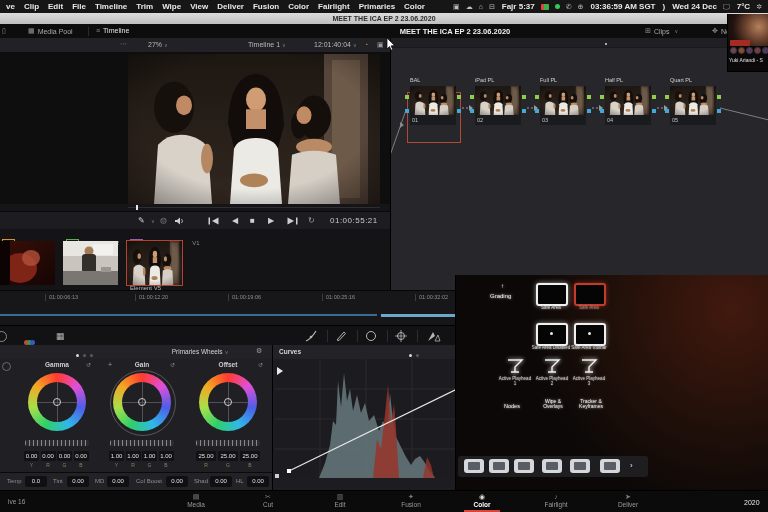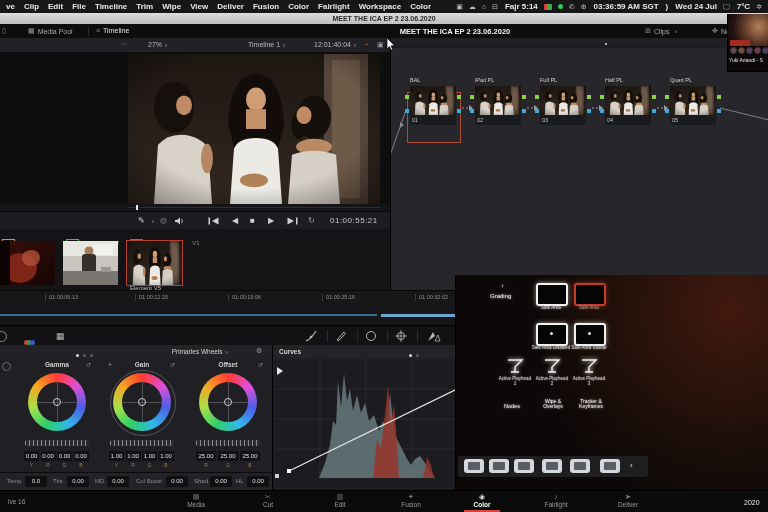--- a/index.html
+++ b/index.html
@@ -167,36 +167,36 @@
     <span class="mi">Edit</span>
     <span class="mi">File</span>
     <span class="mi">Timeline</span>
     <span class="mi">Trim</span>
     <span class="mi">Wipe</span>
     <span class="mi">View</span>
     <span class="mi">Deliver</span>
     <span class="mi">Fusion</span>
     <span class="mi">Color</span>
     <span class="mi">Fairlight</span>
-    <span class="mi">Workspace</span>
+    <span class="mi">Primaries</span>
     <span class="mi">Color</span>
   </div>
   <div class="row">
     <span class="sticon">▣</span>
     <span class="sticon">☁</span>
     <span class="sticon">⌂</span>
     <span class="sticon">⊟</span>
-    <span class="st">Fajr 5:14</span>
+    <span class="st">Fajr 5:37</span>
     <span class="batt"></span>
     <span class="dotgreen"></span>
     <span class="sticon">✆</span>
     <span class="sticon">⊕</span>
     <span class="st">03:36:59 AM SGT</span>
     <span class="st">)</span>
-    <span class="st">Wed 24 Jul</span>
+    <span class="st">Wed 24 Dec</span>
     <span class="sticon">🖵</span>
     <span class="st">7°C</span>
     <span class="sticon">✲</span>
   </div>
 </div>
 
 <div id="titlebar" class="a">
   <span>MEET THE ICA EP 2 23.06.2020</span>
 </div>
 

